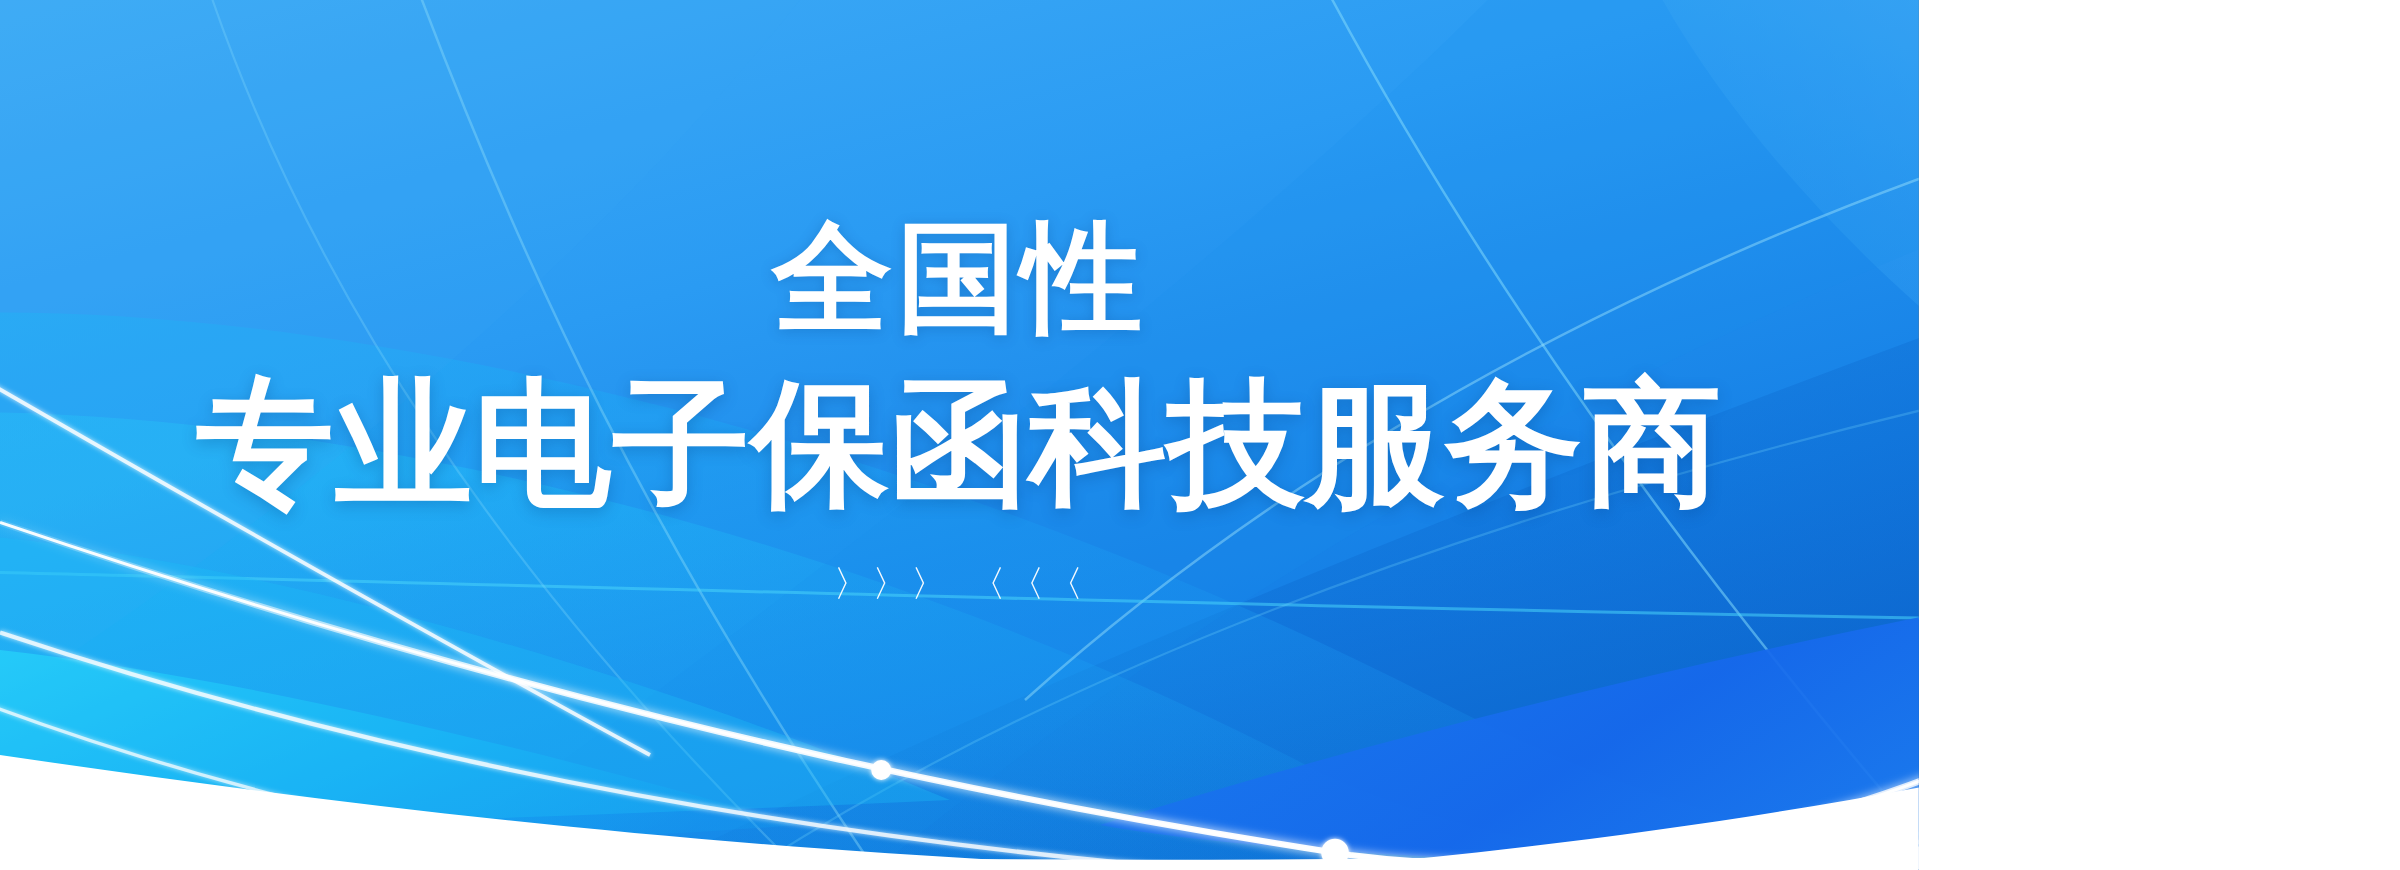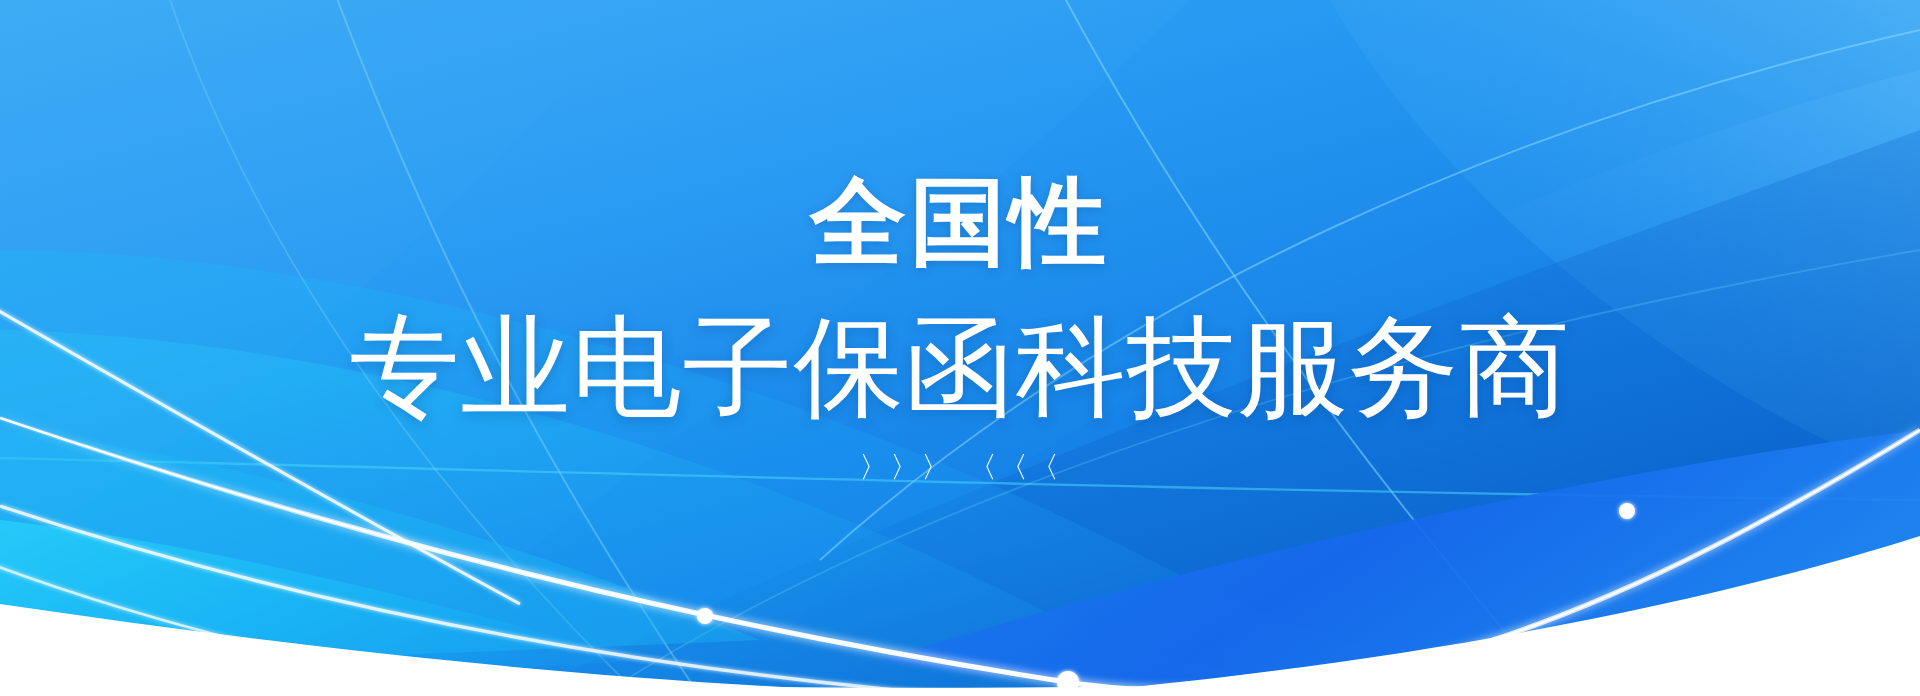--- a/index.html
+++ b/index.html
@@ -2,21 +2,21 @@
 <html><head>
 <meta charset="utf-8">
 <style>
   html, body {
     margin: 0;
     padding: 0;
     background: #ffffff;
   }
   #banner {
     position: relative;
-    width: 1920px;
+    width: 1535px;
     height: 696px;
     overflow: hidden;
     background: #404040;
     font-family: "Liberation Sans", "DejaVu Sans", sans-serif;
   }
   #bg-svg {
     position: absolute;
     inset: 0;
     width: 1920px;
     height: 696px;
@@ -40,30 +40,30 @@
     color: #ffffff;
     font-size: 96px;
     line-height: 1.05;
     font-weight: bold;
     letter-spacing: 4px;
     font-family: "DejaVu Sans", "Liberation Sans", sans-serif;
     text-shadow: 0 2px 10px rgba(4,60,130,0.25);
     white-space: nowrap;
   }
   .headline-secondary {
-    margin: 16px;
+    margin: 4px;
     position: absolute;
     top: 292px;
     left: 0;
     right: 0;
     text-align: center;
     color: #ffffff;
     font-size: 110px;
     line-height: 1.08;
-    font-weight: normal;
+    font-weight: bold;
     letter-spacing: 1px;
     font-family: "DejaVu Sans", "Liberation Sans", sans-serif;
     text-shadow: 0 3px 12px rgba(4,60,130,0.28);
     white-space: nowrap;
   }
   .subtitle-row {
     position: absolute;
     top: 448px;
     left: 0;
     right: 0;

